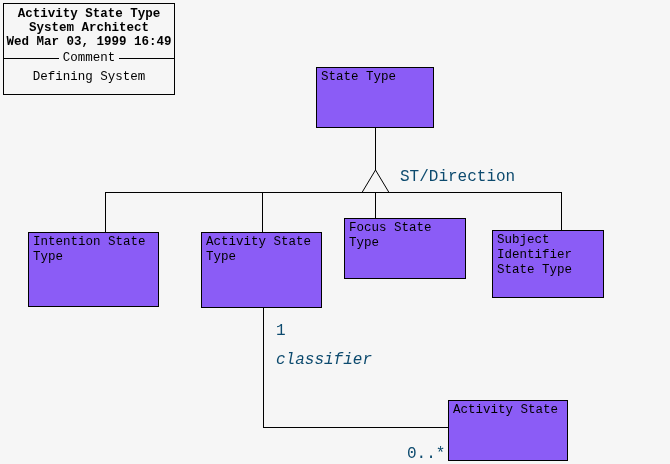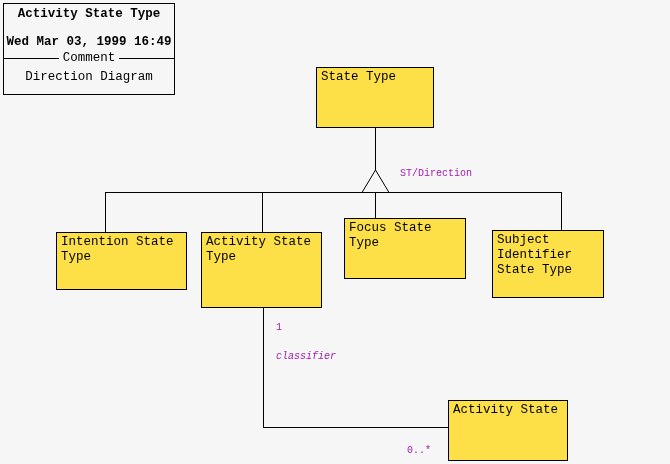--- a/index.html
+++ b/index.html
@@ -12,21 +12,21 @@
     width: 670px;
     height: 464px;
     background: #f6f6f6;
     font-family: Liberation Mono, monospace;
     overflow: hidden;
   }
 
   
   .box {
     position: absolute;
-    background: #fde047;
+    background: #8b5cf6;
     border: 1px solid #000000;
     box-sizing: border-box;
   }
   .box .label {
     position: absolute;
     left: 4px;
     top: 2px;
     font-size: 12.5px;
     line-height: 15px;
     color: #000000;
@@ -98,37 +98,38 @@
     width: 0;
     border-left: 1px solid #000000;
   }
   .gen-triangle {
     position: absolute;
   }
 
   
   .edge-label {
     position: absolute;
-    font-size: 10px;
-    color: #a21caf;
+    font-size: 16px;
+    color: #0c4a6e;
     white-space: nowrap;
   }
   .edge-label.italic { font-style: italic; }
 </style>
 </head>
 <body>
 
 <div id="canvas">
 
   <div id="title-block">
     <div class="tline t1">Activity State Type</div>
+    <div class="tline t2">System Architect</div>
     <div class="tline t3">Wed Mar 03, 1999  16:49</div>
     <div id="comment-divider"></div>
     <div id="comment-word"><span>Comment</span></div>
-    <div id="comment-body">Direction Diagram</div>
+    <div id="comment-body">Defining System</div>
   </div>
 
   <div class="box" style="left:316px; top:67px; width:118px; height:61px;">
     <div class="label">State Type</div>
   </div>
 
   <div class="vline" style="left:375px; top:128px; height:42px;"></div>
 
   <svg class="gen-triangle" style="left:361px; top:169px;" width="29" height="25">
     <polygon points="14.5,1 28,23.5 1,23.5" fill="#f6f6f6" stroke="#000000" stroke-width="1"></polygon>
@@ -136,21 +137,21 @@
 
   <div class="edge-label" style="left:400px; top:168px;">ST/Direction</div>
 
   <div class="hline" style="left:105px; top:192px; width:457px;"></div>
 
   <div class="vline" style="left:105px; top:192px; height:41px;"></div>
   <div class="vline" style="left:262px; top:192px; height:41px;"></div>
   <div class="vline" style="left:375px; top:192px; height:43px;"></div>
   <div class="vline" style="left:561px; top:192px; height:39px;"></div>
 
-  <div class="box" style="left:56px; top:232px; width:131px; height:58px;">
+  <div class="box" style="left:28px; top:232px; width:131px; height:75px;">
     <div class="label">Intention State Type</div>
   </div>
 
   <div class="box" style="left:201px; top:232px; width:121px; height:76px;">
     <div class="label">Activity State
 Type</div>
   </div>
 
   <div class="box" style="left:344px; top:218px; width:122px; height:61px;">
     <div class="label">Focus State Type</div>

